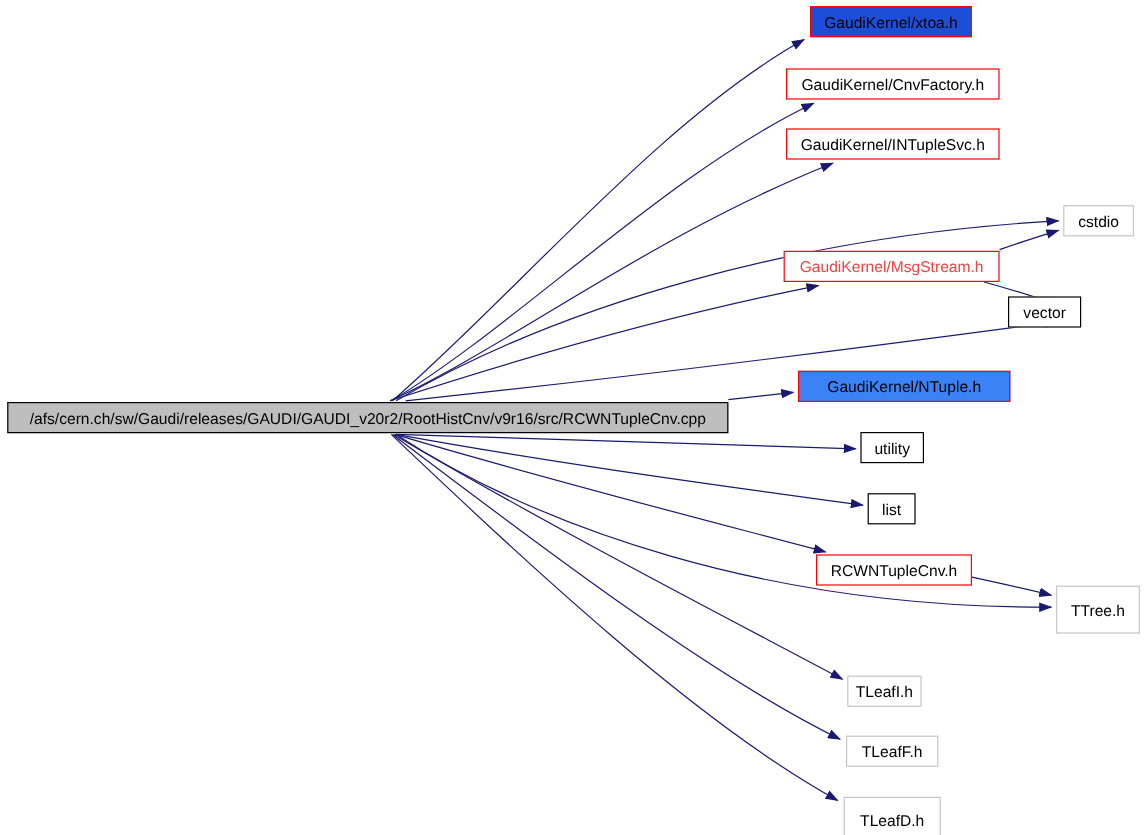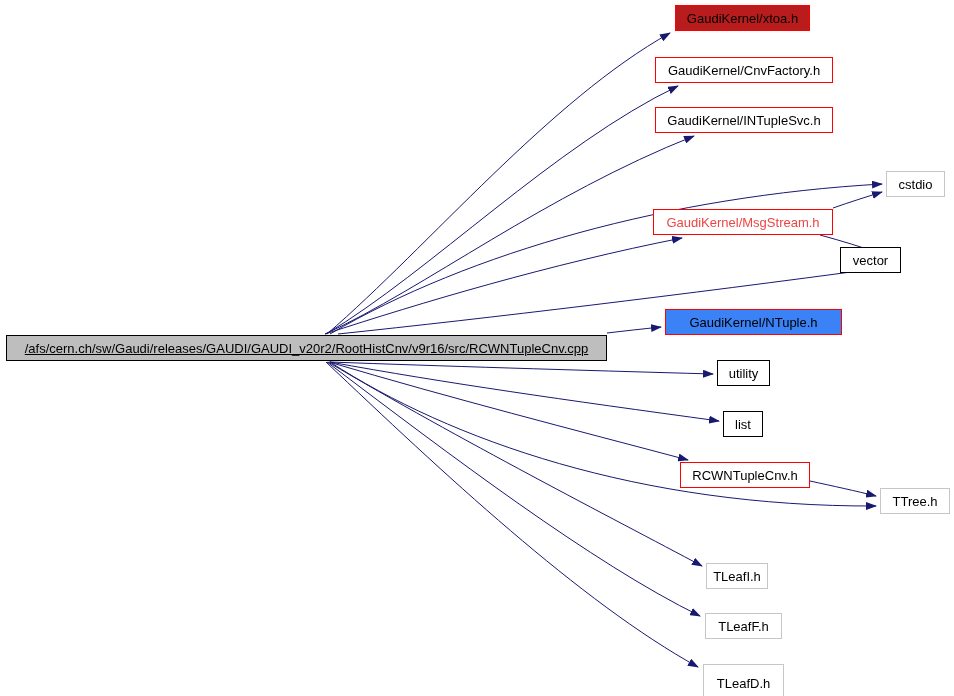--- a/index.html
+++ b/index.html
@@ -57,24 +57,24 @@
         <path d="M 330,362 C 450,440 640,507 876,506" class="edge" stroke="#191970" marker-end="url(#arrow)"></path>
         <path d="M 328,362 C 460,440 612,518 702,566" class="edge" stroke="#191970" marker-end="url(#arrow)"></path>
         <path d="M 327,362 C 450,455 592,563 700,616" class="edge" stroke="#191970" marker-end="url(#arrow)"></path>
         <path d="M 326,362 C 440,470 580,602 698,667" class="edge" stroke="#191970" marker-end="url(#arrow)"></path>
         <path d="M 833,208 C 850,202 866,197 882,192" class="edge" stroke="#191970" marker-end="url(#arrow)"></path>
         <path d="M 820,235 C 842,241 862,247 881,254" class="edge" stroke="#191970" marker-end="url(#arrow)"></path>
         <path d="M 810,481 C 833,486 856,491 876,496" class="edge" stroke="#191970" marker-end="url(#arrow)"></path>
       </g>
   </svg>
   <div id="nodes">
-      <div class="node" style="left: 6px; top: 335px; width: 601px; height: 26px; background: rgb(190, 190, 190); border-color: rgb(0, 0, 0); color: rgb(0, 0, 0); text-decoration: underline;">
+      <div class="node" style="left: 6px; top: 335px; width: 601px; height: 26px; background: rgb(190, 190, 190); border-color: rgb(0, 0, 0); color: rgb(0, 0, 0);">
         <span>/afs/cern.ch/sw/Gaudi/releases/GAUDI/GAUDI_v20r2/RootHistCnv/v9r16/src/RCWNTupleCnv.cpp</span>
       </div>
-      <div class="node" style="left: 675px; top: 5px; width: 135px; height: 26px; background: #b91c1c; border-color: rgb(255, 0, 0); color: rgb(0, 0, 0);">
+      <div class="node" style="left: 675px; top: 5px; width: 135px; height: 26px; background: #1d4ed8; border-color: rgb(255, 0, 0); color: rgb(0, 0, 0);">
         <span>GaudiKernel/xtoa.h</span>
       </div>
       <div class="node" style="left: 655px; top: 57px; width: 178px; height: 26px; background: rgb(255, 255, 255); border-color: rgb(255, 0, 0); color: rgb(0, 0, 0);">
         <span>GaudiKernel/CnvFactory.h</span>
       </div>
       <div class="node" style="left: 655px; top: 107px; width: 178px; height: 26px; background: rgb(255, 255, 255); border-color: rgb(255, 0, 0); color: rgb(0, 0, 0);">
         <span>GaudiKernel/INTupleSvc.h</span>
       </div>
       <div class="node" style="left: 886px; top: 171px; width: 59px; height: 26px; background: rgb(255, 255, 255); border-color: rgb(198, 198, 198); color: rgb(0, 0, 0);">
         <span>cstdio</span>
@@ -90,21 +90,21 @@
       </div>
       <div class="node" style="left: 717px; top: 360px; width: 53px; height: 26px; background: rgb(255, 255, 255); border-color: rgb(0, 0, 0); color: rgb(0, 0, 0);">
         <span>utility</span>
       </div>
       <div class="node" style="left: 723px; top: 411px; width: 40px; height: 26px; background: rgb(255, 255, 255); border-color: rgb(0, 0, 0); color: rgb(0, 0, 0);">
         <span>list</span>
       </div>
       <div class="node" style="left: 680px; top: 462px; width: 130px; height: 26px; background: rgb(255, 255, 255); border-color: rgb(255, 0, 0); color: rgb(0, 0, 0);">
         <span>RCWNTupleCnv.h</span>
       </div>
-      <div class="node" style="left: 880px; top: 488px; width: 70px; height: 26px; background: rgb(255, 255, 255); border-color: rgb(198, 198, 198); color: rgb(0, 0, 0);">
+      <div class="node" style="left: 880px; top: 488px; width: 70px; height: 40px; background: rgb(255, 255, 255); border-color: rgb(198, 198, 198); color: rgb(0, 0, 0);">
         <span>TTree.h</span>
       </div>
       <div class="node" style="left: 706px; top: 563px; width: 62px; height: 26px; background: rgb(255, 255, 255); border-color: rgb(198, 198, 198); color: rgb(0, 0, 0);">
         <span>TLeafI.h</span>
       </div>
       <div class="node" style="left: 705px; top: 613px; width: 77px; height: 26px; background: rgb(255, 255, 255); border-color: rgb(198, 198, 198); color: rgb(0, 0, 0);">
         <span>TLeafF.h</span>
       </div>
       <div class="node" style="left: 703px; top: 664px; width: 81px; height: 38px; background: rgb(255, 255, 255); border-color: rgb(198, 198, 198); color: rgb(0, 0, 0);">
         <span>TLeafD.h</span>

